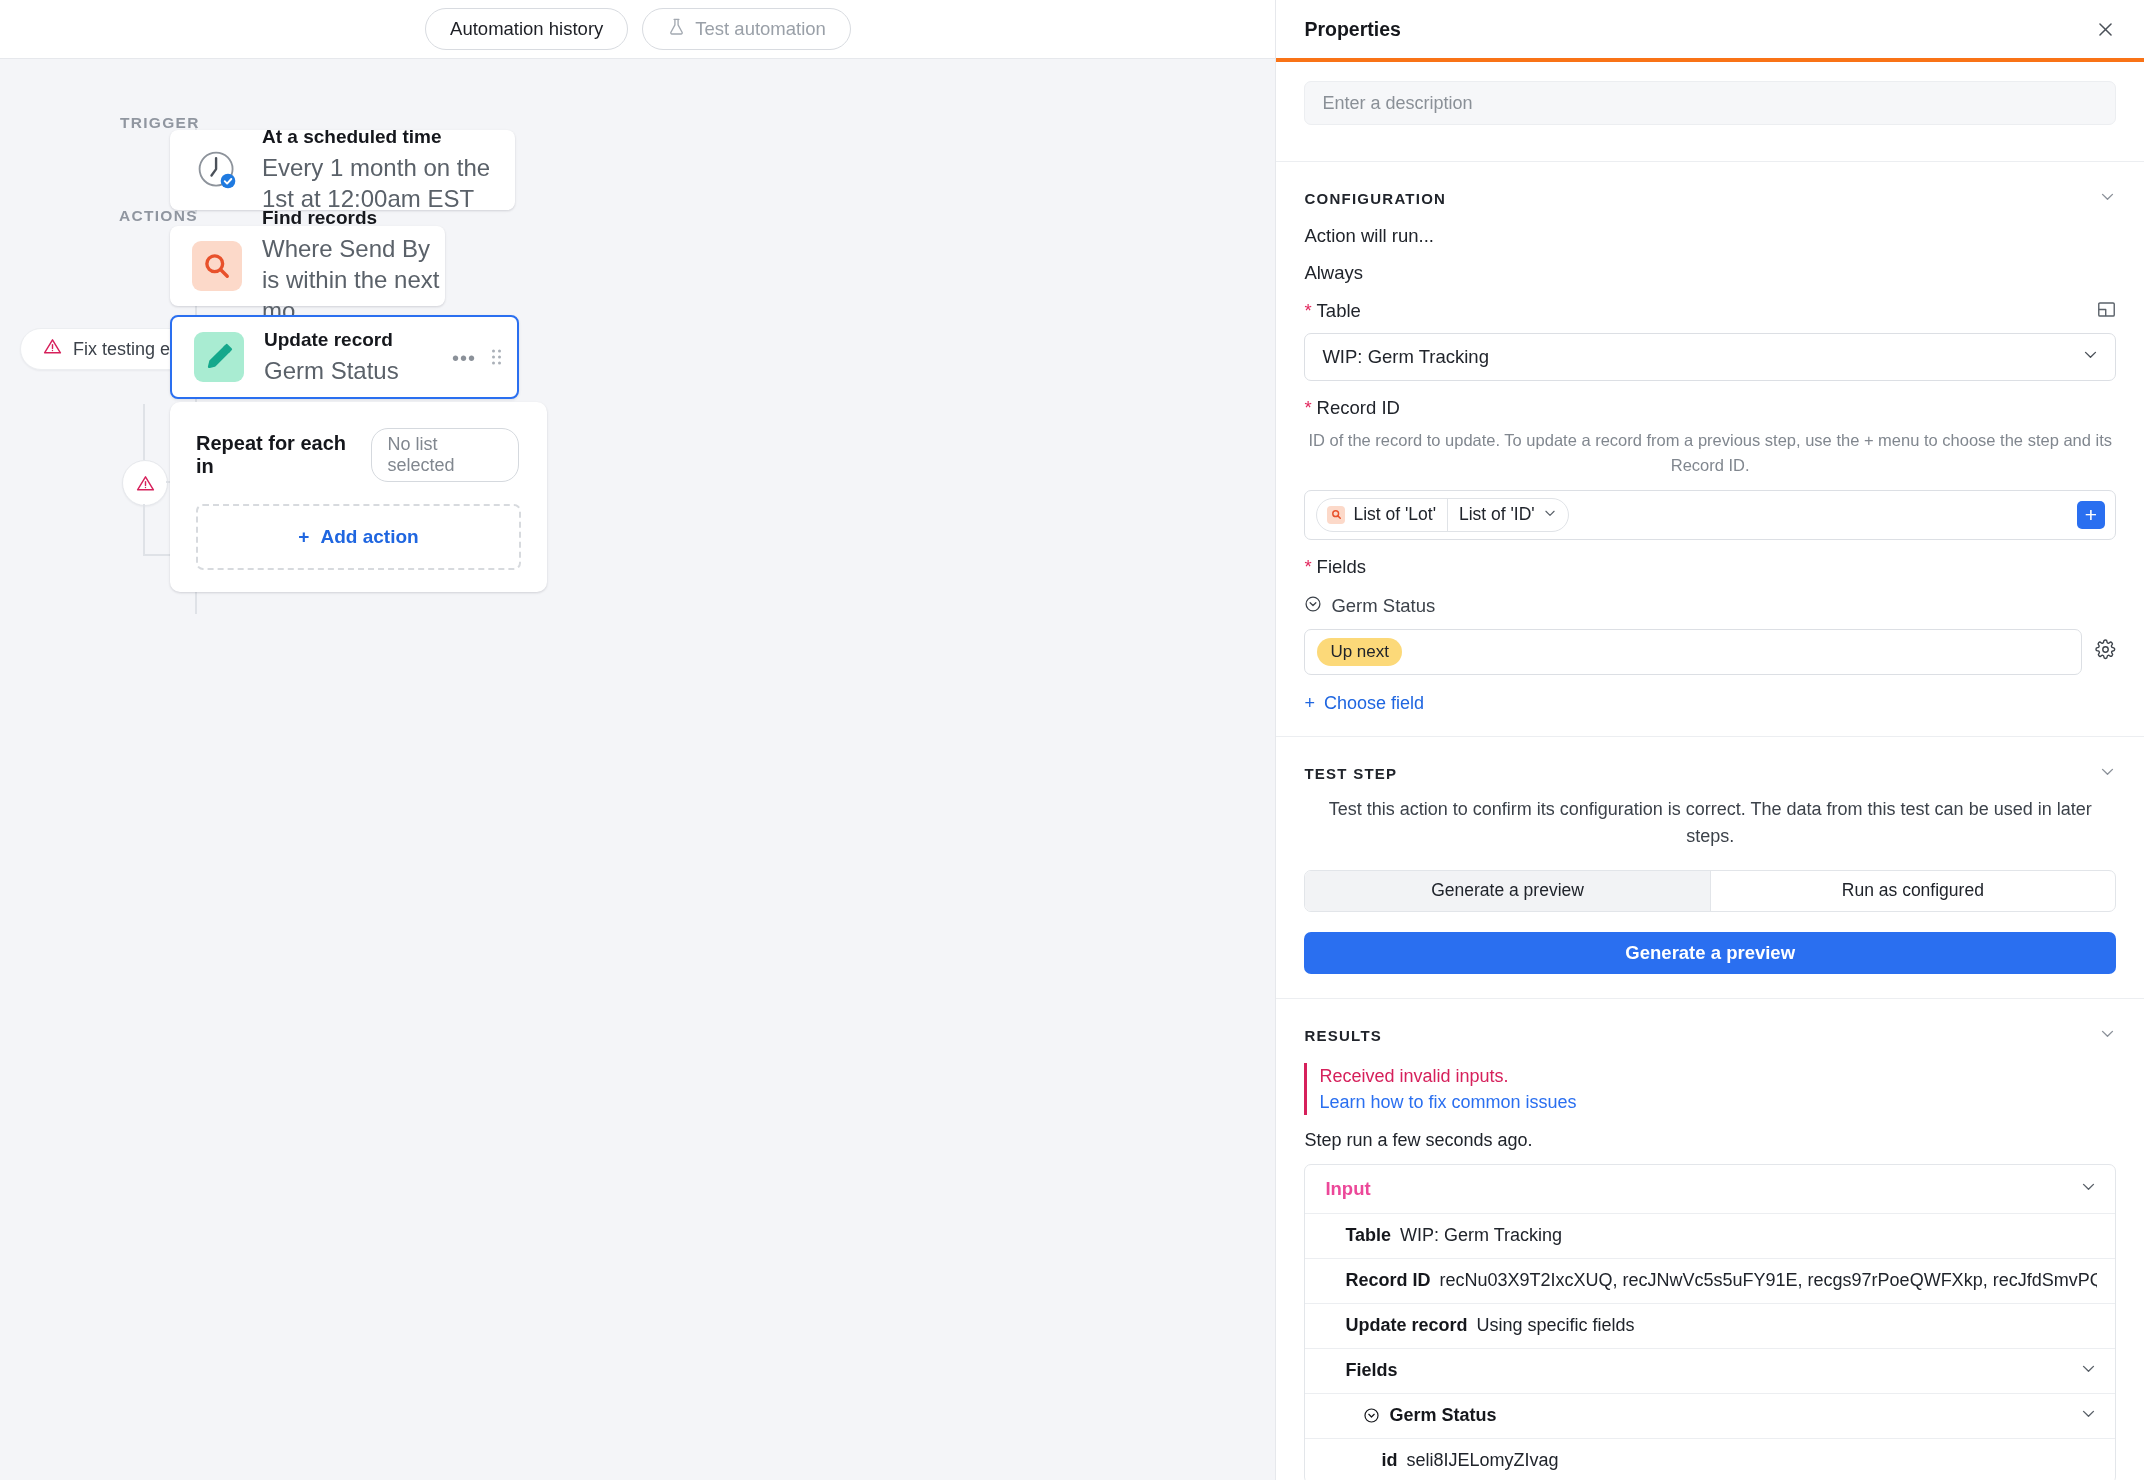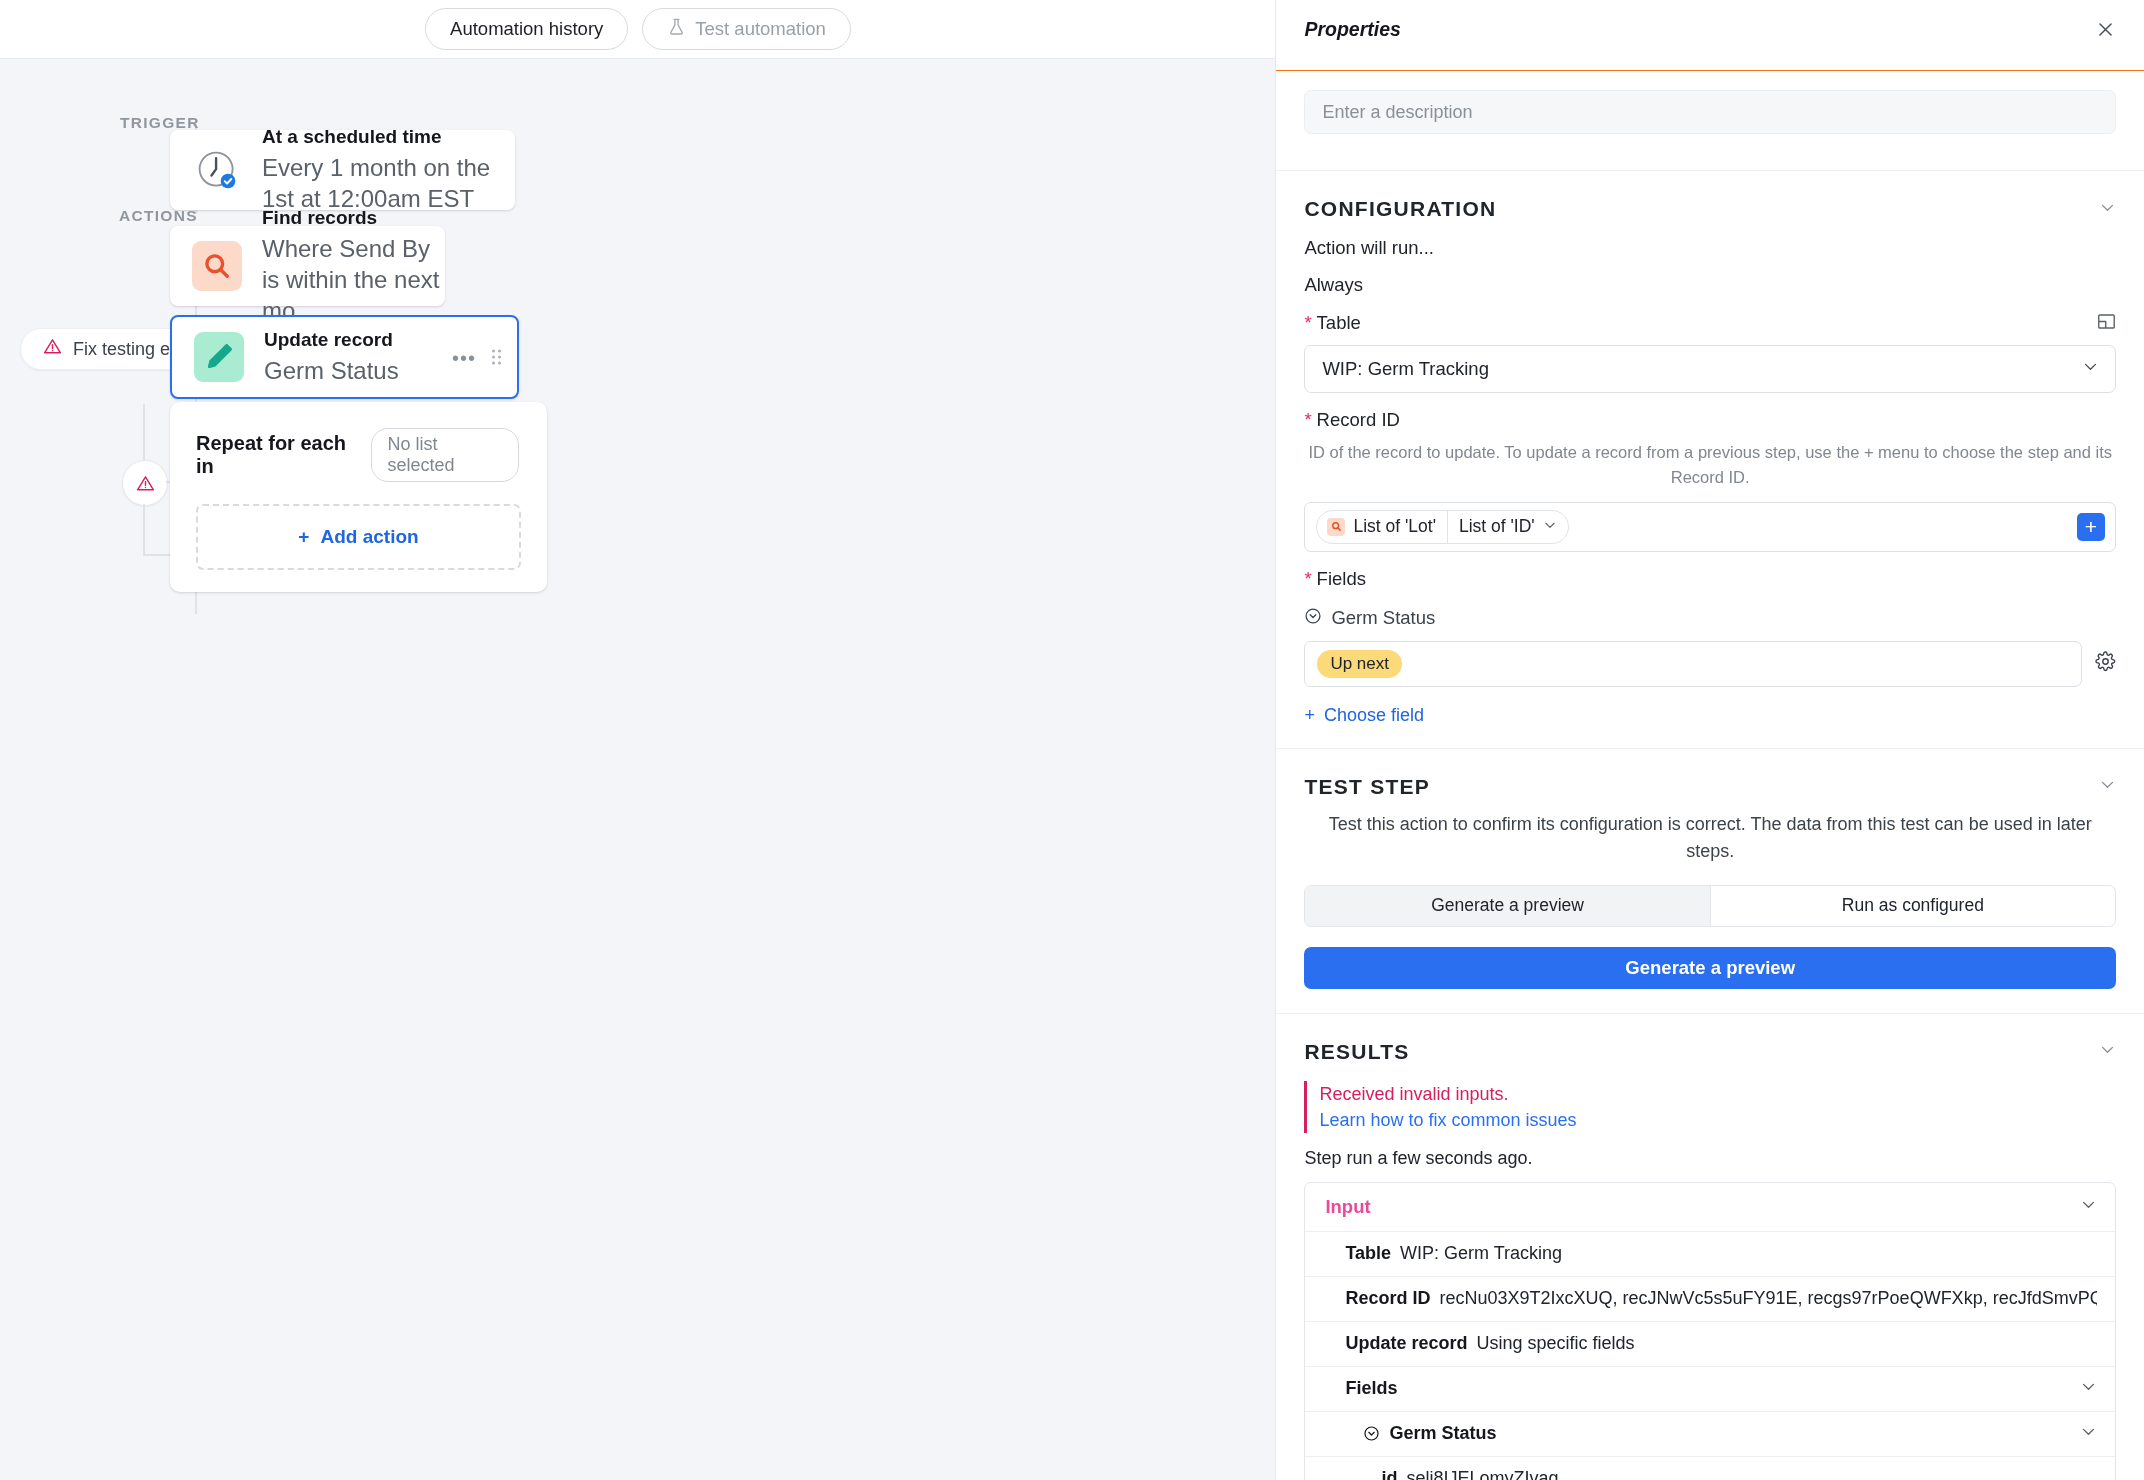--- a/index.html
+++ b/index.html
@@ -95,41 +95,41 @@
   .hconn{position:absolute;height:2px;background:#dfe2e7;}
   .vconn{position:absolute;width:2px;background:#dfe2e7;}
 
   
   .props{
     position:relative;width:868px;height:1480px;background:#fff;
     border-left:1px solid #e6e8ec;overflow:hidden;
   }
   .phead{
     height:58px;display:flex;align-items:center;justify-content:space-between;
-    padding:0 24px 12px 28px;border-bottom:1px solid #f97316;font-style:italic;
+    padding:0 24px 0 28px;border-bottom:4px solid #f97316;
   }
   .ptitle{font-size:19.5px;font-weight:700;color:#15171c;}
   .xbtn{width:30px;height:30px;display:flex;align-items:center;justify-content:center;cursor:pointer;color:#5a6169;}
 
   .pbody{padding:0;}
   .pad{padding-left:28px;padding-right:28px;}
 
   .descbox{
     margin:19px 28px 0 28px;background:#f6f7f9;border:1px solid #eceef1;
     border-radius:7px;height:42px;display:flex;align-items:center;padding:0 17px;
     font-size:18px;color:#8a9097;cursor:text;
   }
 
   .divider{height:1px;background:#eceef1;margin-top:36px;}
 
   .sechead{
     display:flex;align-items:center;justify-content:space-between;
     margin-top:26px;cursor:pointer;
   }
-  .sectitle{font-size:21px;font-weight:700;letter-spacing:1.25px;color:#20242b;text-transform:uppercase;}
+  .sectitle{font-size:15px;font-weight:700;letter-spacing:1.25px;color:#20242b;text-transform:uppercase;}
   .chev{color:#8b9199;}
 
   .lbl{font-size:18.5px;color:#20242b;margin-top:16px;}
   .lbl.req::before{content:"*";color:#e2295f;margin-right:5px;}
   .val{font-size:18.5px;color:#20242b;margin-top:15px;}
   .helper{font-size:16.5px;color:#81878f;line-height:1.5;margin-top:9px;text-align:center;}
 
   .selectbox{
     margin-top:11px;border:1px solid #dcdfe4;border-radius:7px;height:46px;
     display:flex;align-items:center;justify-content:space-between;

